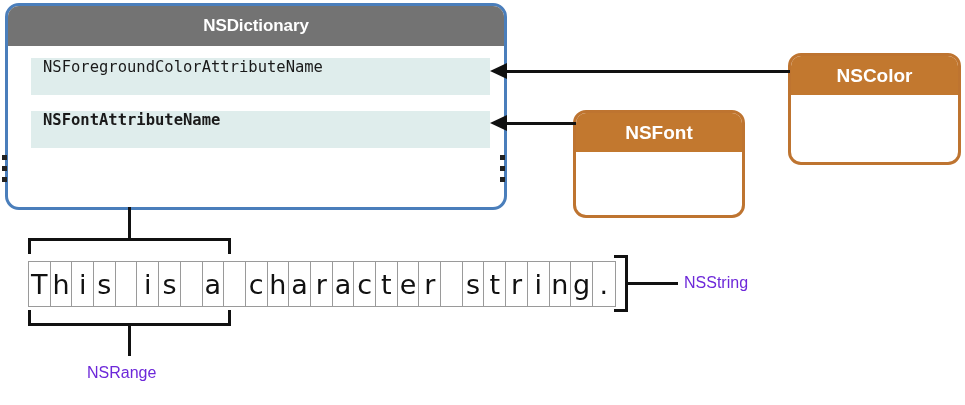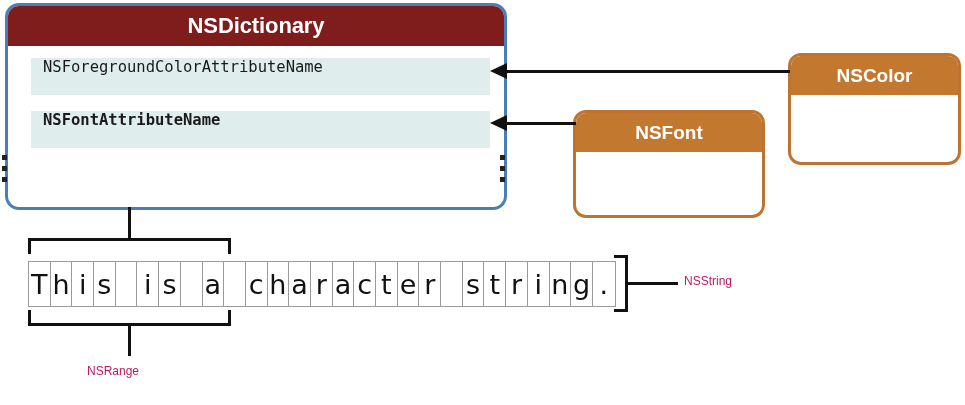--- a/index.html
+++ b/index.html
@@ -30,23 +30,23 @@
     background: #ffffff;
     box-sizing: border-box;
     overflow: hidden;
   }
   .dict-header {
     position: absolute;
     left: 0;
     top: 0;
     width: 100%;
     height: 40px;
-    background: #7f1d1d;
+    background: #737373;
     color: #ffffff;
-    font-size: 22px;
+    font-size: 17px;
     font-weight: bold;
     display: flex;
     align-items: center;
     justify-content: center;
     letter-spacing: -0.1px;
   }
   .dict-row {
     position: absolute;
     left: 23px;
     width: 459px;
@@ -97,21 +97,21 @@
     width: 100%;
     height: 39px;
     background: #C2782F;
     color: #ffffff;
     font-size: 19px;
     font-weight: bold;
     display: flex;
     align-items: center;
     justify-content: center;
   }
-  #nsfont-box  { left: 573px; top: 110px; width: 192px; height: 108px; }
+  #nsfont-box  { left: 573px; top: 110px; width: 172px; height: 108px; }
   #nscolor-box { left: 788px; top: 53px;  width: 173px; height: 112px; }
 
   
   .line-h {
     position: absolute;
     height: 3px;
     background: #111111;
   }
   .line-v {
     position: absolute;
@@ -190,22 +190,22 @@
     height: 57px;
     border-left: none;
     border-top: 3px solid #111111;
     border-bottom: 3px solid #111111;
     border-right: 3px solid #111111;
     box-sizing: border-box;
   }
 
   .callout-label {
     position: absolute;
-    font-size: 12px;
-    color: #be185d;
+    font-size: 16px;
+    color: #6d28d9;
     white-space: nowrap;
   }
   #label-nsstring { left: 684px; top: 274px; }
   #label-nsrange  { left: 87px;  top: 364px; }
 </style>
 </head>
 <body>
 
 <div id="stage">
 

